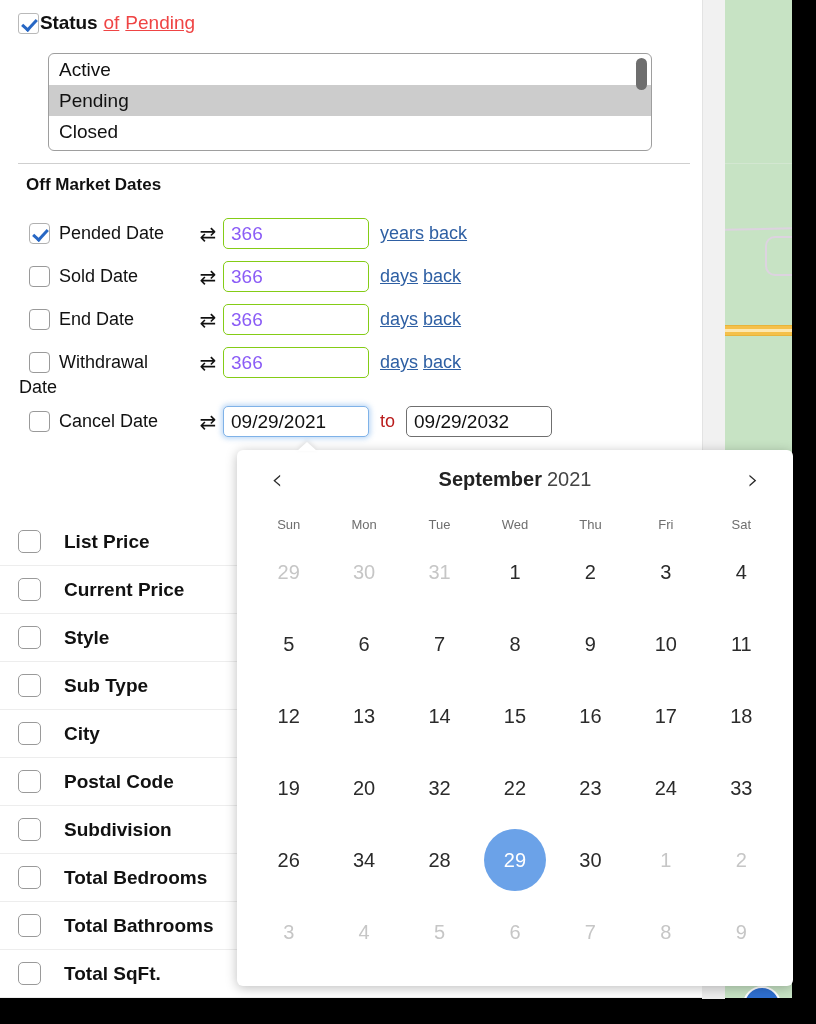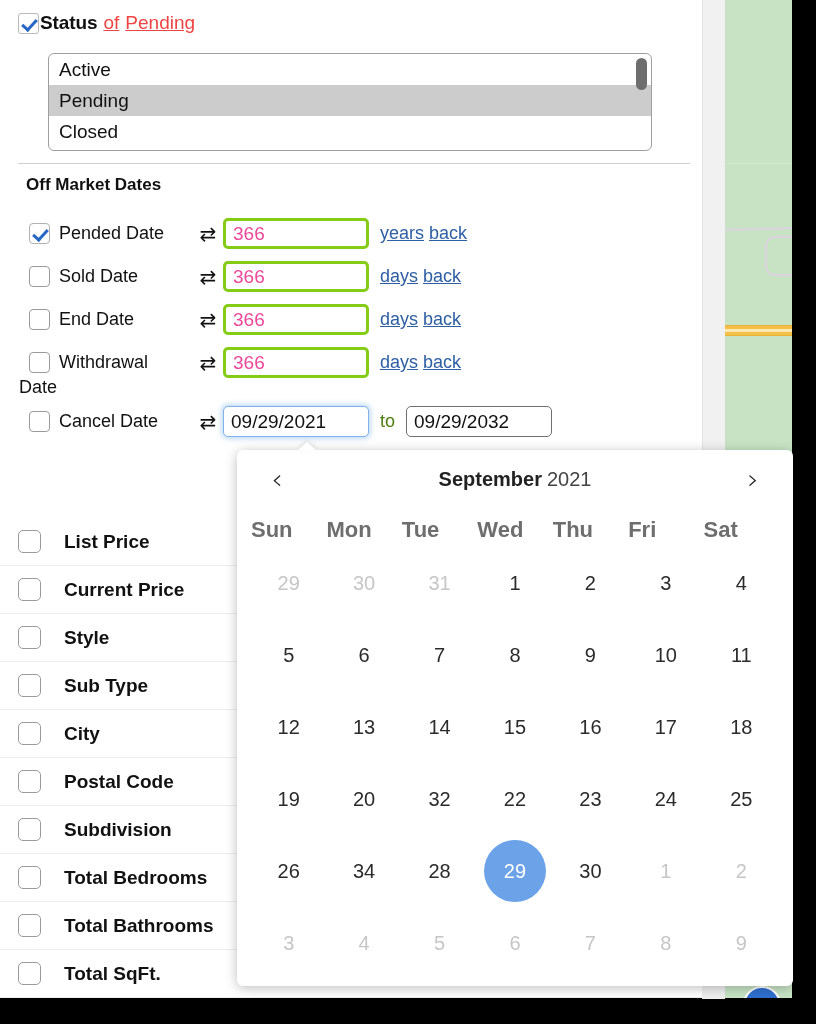--- a/index.html
+++ b/index.html
@@ -273,26 +273,26 @@
     font-size: 20px;
     color: #111111;
     width: 30px;
     flex: none;
     text-align: center;
     cursor: pointer;
   }
   .num-input {
     width: 146px;
     height: 31px;
-    border: 3px solid #84cc16;
+    border: 1px solid #84cc16;
     border-radius: 5px;
     background: #ffffff;
     font-size: 19px;
     font-family: "Liberation Sans", sans-serif;
-    color: #ec4899;
+    color: #8b5cf6;
     padding: 0 7px;
     box-sizing: border-box;
     flex: none;
     outline: none;
   }
   .unit-links {
     margin-left: 11px;
     font-size: 18px;
     white-space: nowrap;
   }
@@ -332,21 +332,21 @@
     outline: none;
     box-shadow: 0 0 5px 2px rgba(120,175,235,0.45);
     position: relative;
   }
   .date-input.plain {
     border: 1px solid #6f6f6f;
     box-shadow: none;
   }
   .to-label {
     font-size: 18px;
-    color: #4d7c0f;
+    color: #b91c1c;
     margin: 0 11px;
   }
 
   
   .field-list {
     position: absolute;
     left: 0;
     top: 518px;
     width: 702px;
   }
@@ -430,23 +430,23 @@
     color: #444444;
     margin-left: 5px;
   }
   .cal-dow {
     display: grid;
     grid-template-columns: repeat(7, 1fr);
     padding: 0 14px;
     box-sizing: border-box;
   }
   .cal-dow div {
-    text-align: left;
-    font-size: 22px;
-    font-weight: bold;
+    text-align: center;
+    font-size: 13px;
+    font-weight: normal;
     color: #6e6e6e;
     padding: 9px 0 4px;
   }
   .cal-grid {
     display: grid;
     grid-template-columns: repeat(7, 1fr);
     grid-auto-rows: 72px;
     padding: 0 14px;
     box-sizing: border-box;
   }
@@ -707,21 +707,21 @@
         <div class="cal-cell">
           <span class="pill">22</span>
         </div>
         <div class="cal-cell">
           <span class="pill">23</span>
         </div>
         <div class="cal-cell">
           <span class="pill">24</span>
         </div>
         <div class="cal-cell">
-          <span class="pill">25</span>
+          <span class="pill">33</span>
         </div>
         <div class="cal-cell">
           <span class="pill">26</span>
         </div>
         <div class="cal-cell">
           <span class="pill">34</span>
         </div>
         <div class="cal-cell">
           <span class="pill">28</span>
         </div>

